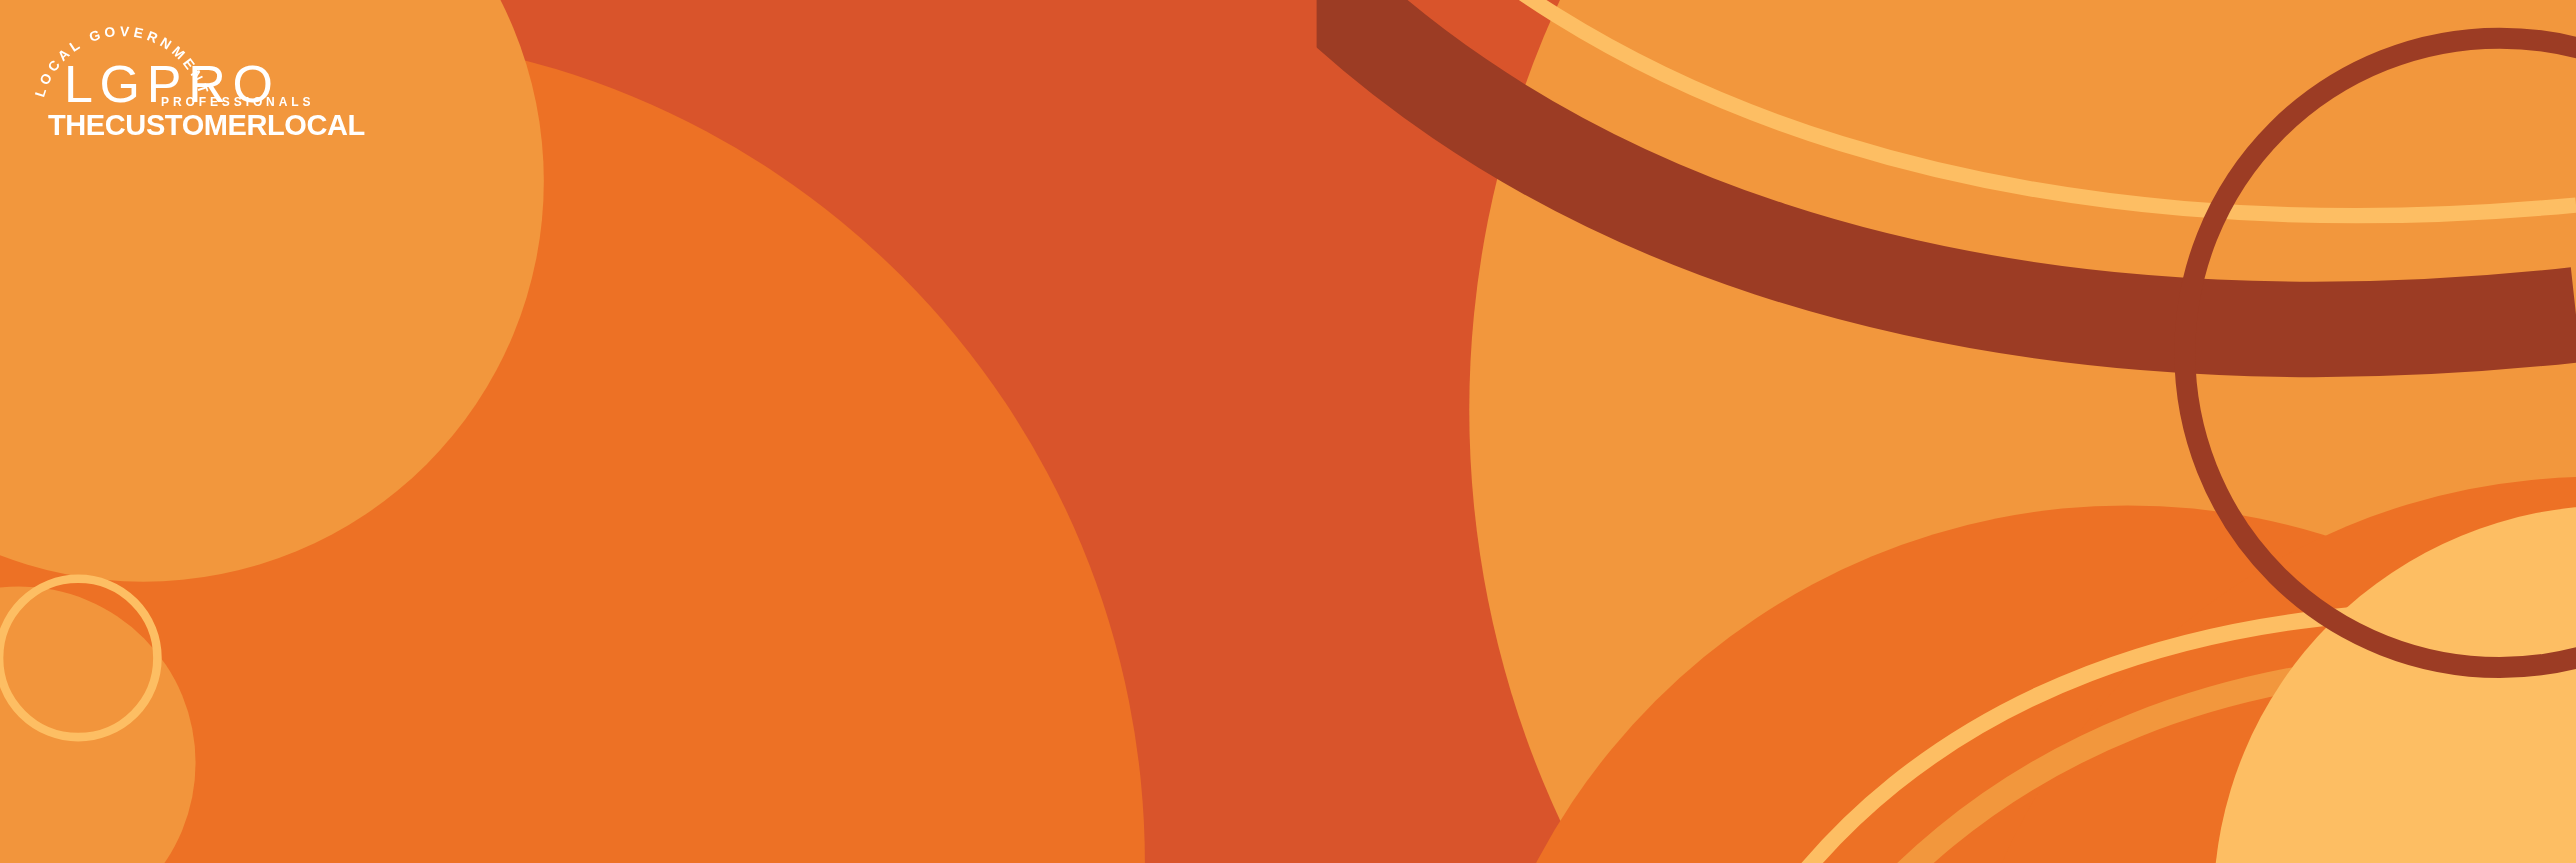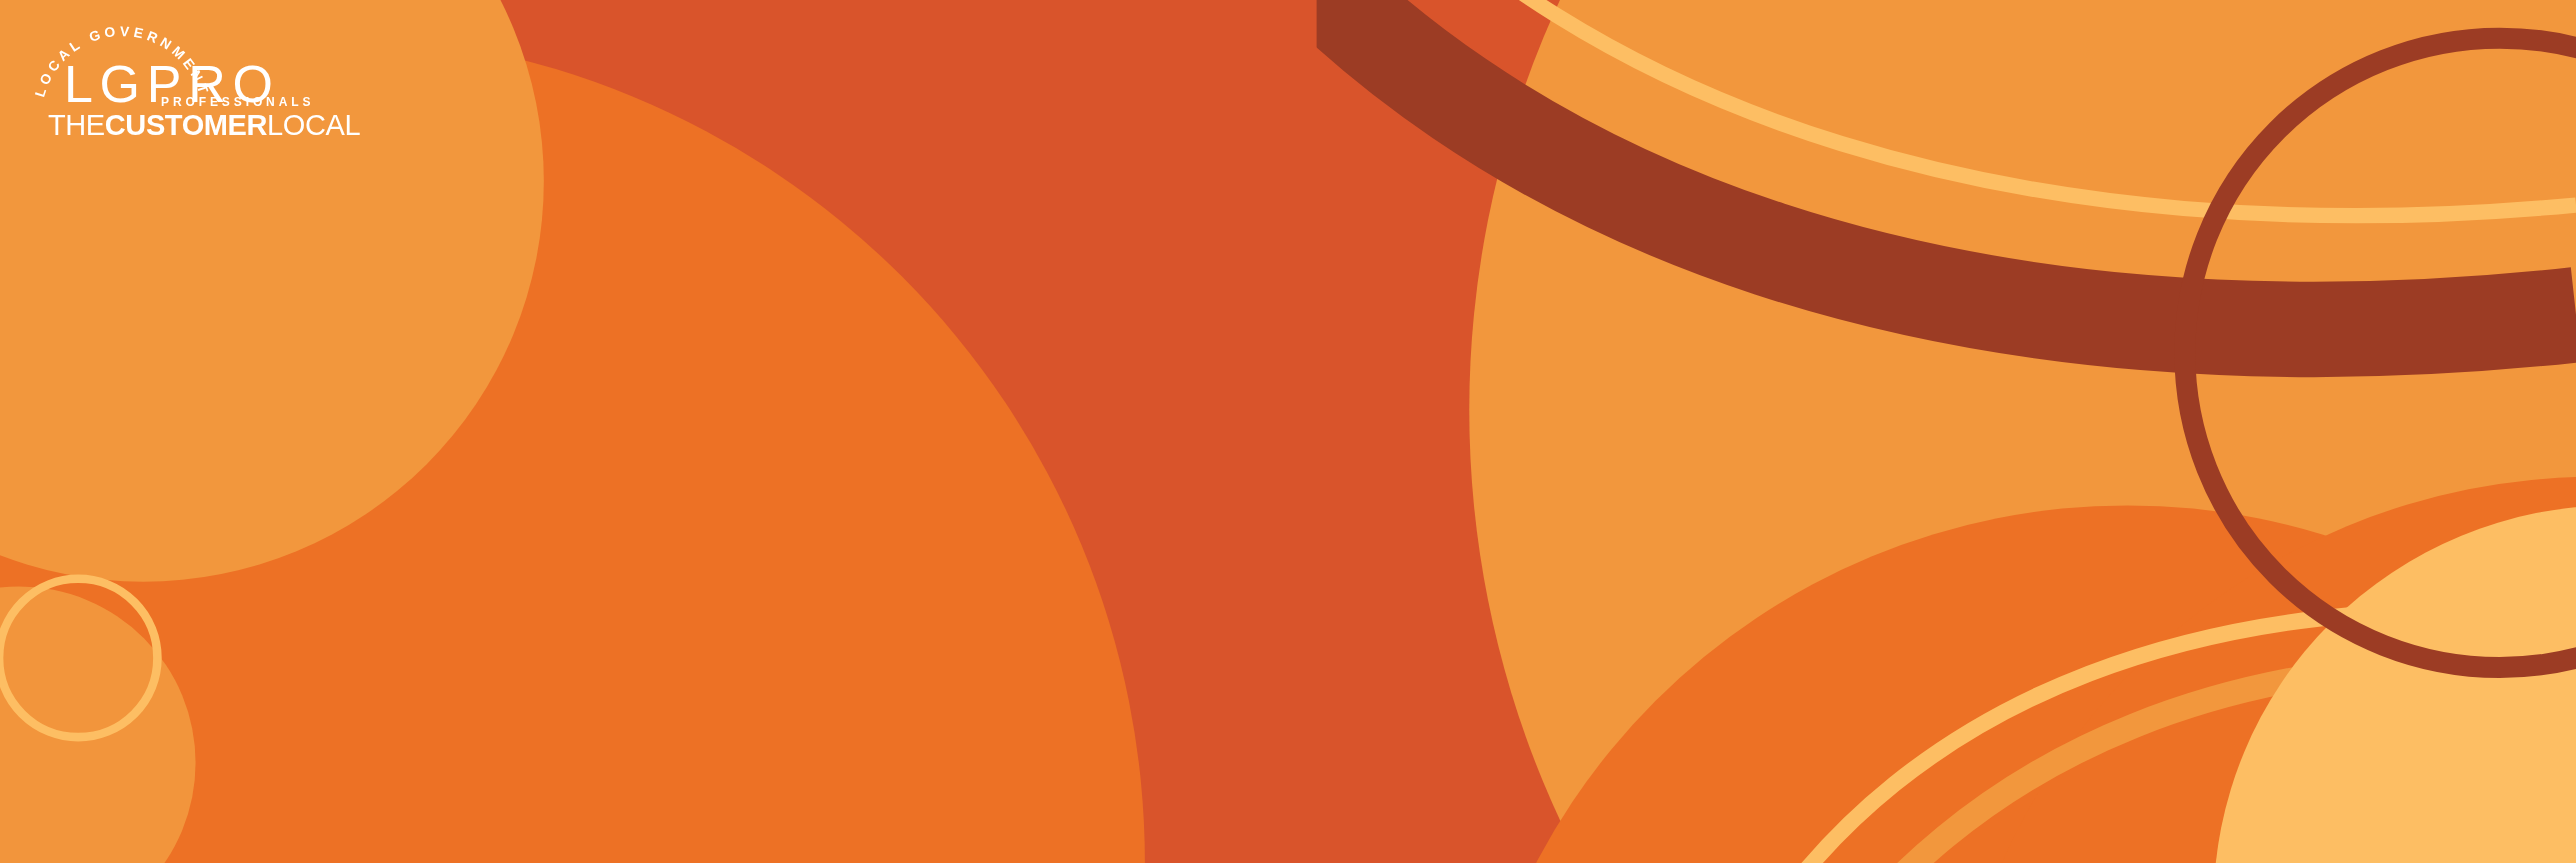--- a/index.html
+++ b/index.html
@@ -80,21 +80,21 @@
     position: absolute;
     left: 29px;
     top: 93px;
     color: #ffffff;
     font-family: "Liberation Sans", sans-serif;
     font-size: 29px;
     line-height: 30.5px;
     letter-spacing: -0.4px;
     white-space: nowrap;
   }
-  #logo-tagline .thin { font-weight: 400; }
+  #logo-tagline .thin { font-weight: 700; }
   #logo-tagline .bold { font-weight: bold; }
 
   
   #headline {
     position: absolute;
     left: 544px;
     top: 50px;
     z-index: 50;
     width: 1049px;
   }

